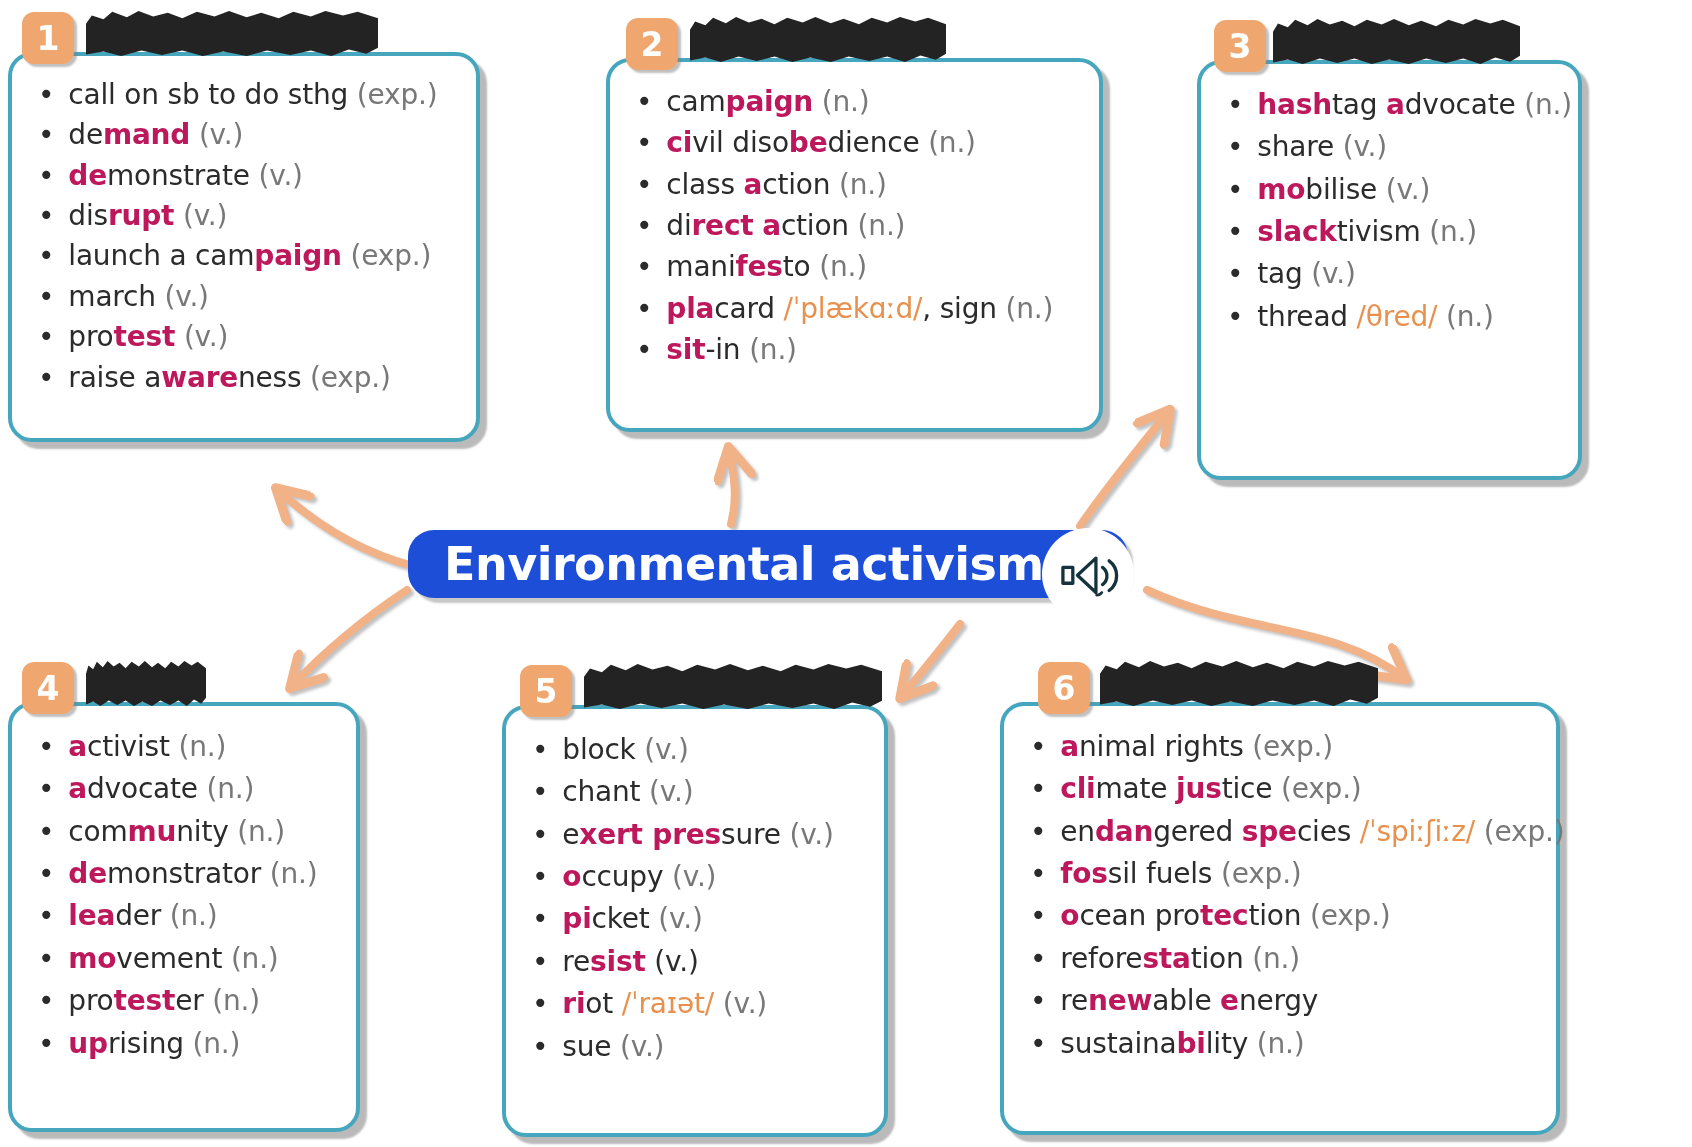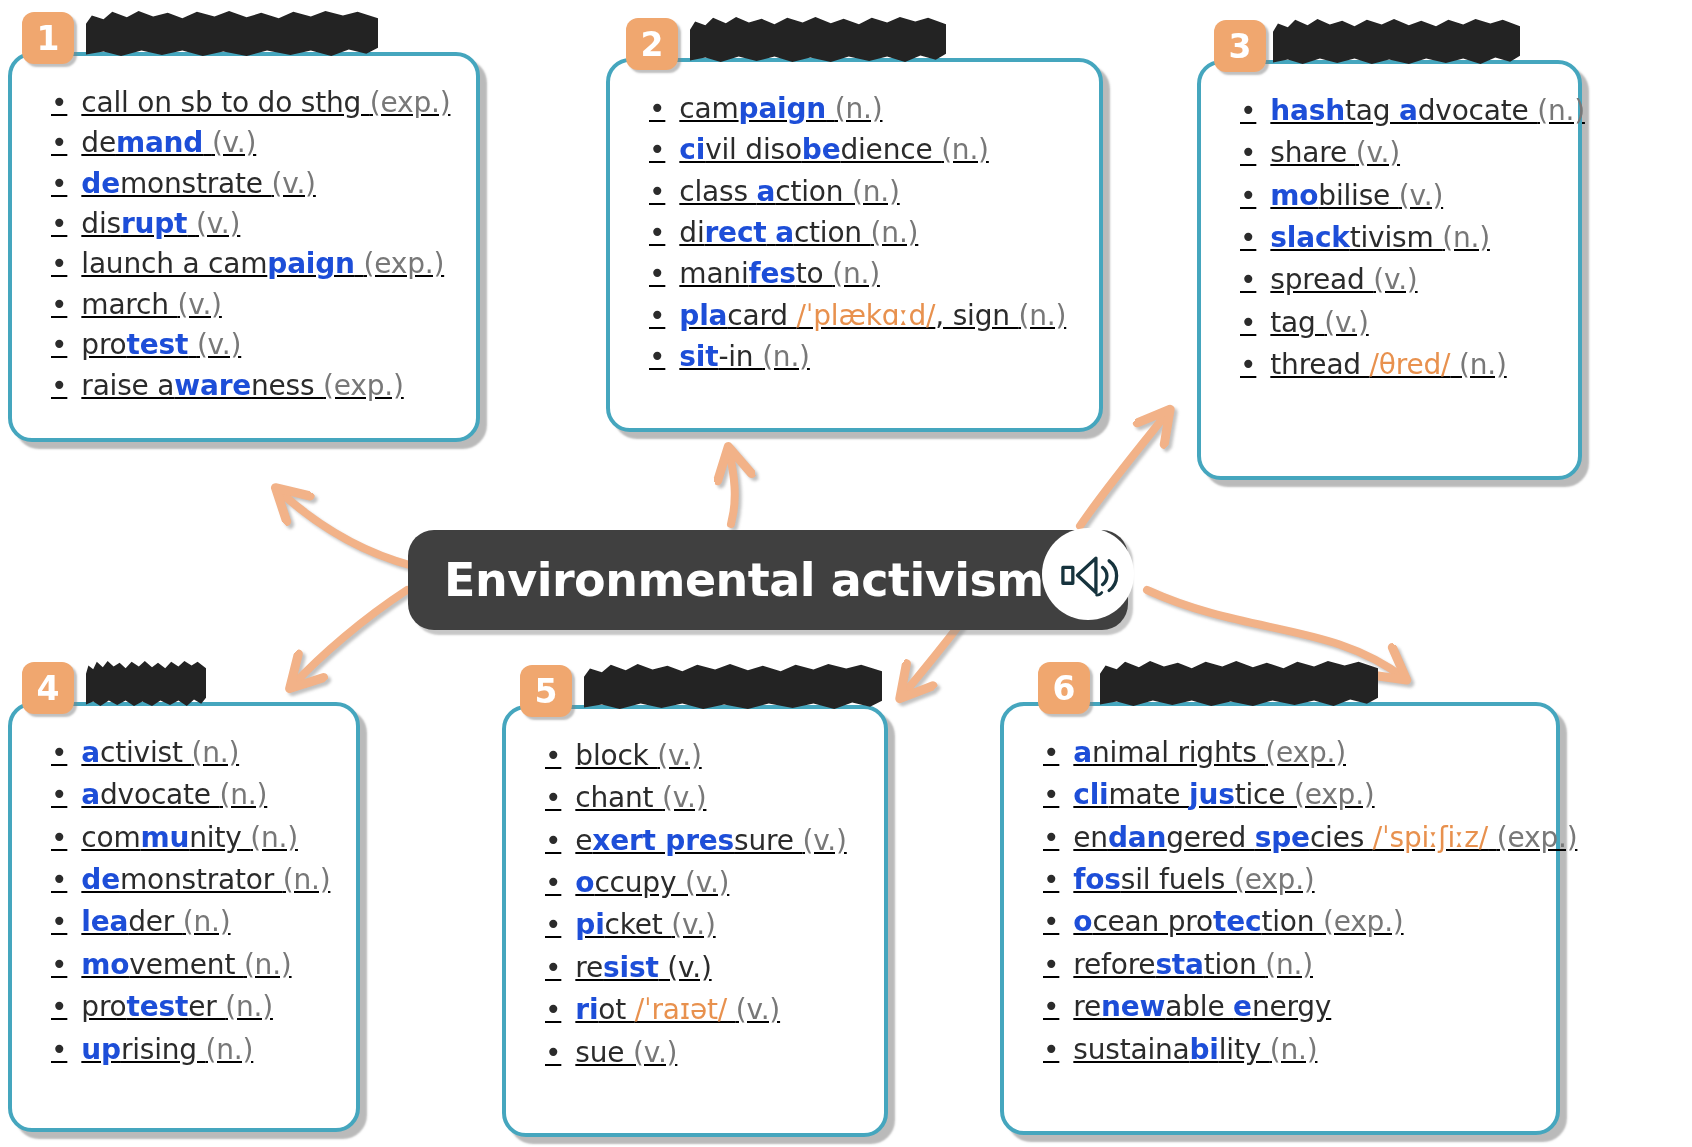--- a/index.html
+++ b/index.html
@@ -7,28 +7,28 @@
     position:relative;width:1692px;height:1147px;background:#ffffff;overflow:hidden;
     font-family:"DejaVu Sans", sans-serif;
   }
   
   .shell{position:absolute;z-index:2;}
   .vbox{
     background:#ffffff;border:4px solid #45a6be;border-radius:24px;
     box-shadow:7px 7px 2px rgba(130,130,130,.55);
     padding:14px 20px 16px 22px;box-sizing:border-box;width:100%;
   }
-  .vbox ul{list-style:none;margin:17px;padding:0;text-decoration:underline;}
+  .vbox ul{list-style:none;margin:4px;padding:0;}
   .vbox li{
     font-size:28px;line-height:1.12;margin:9px 0;white-space:nowrap;
     color:#2b2b2b;letter-spacing:-.2px;
   }
   .vbox li::before{content:"\2022";color:#2b2b2b;margin-right:14px;font-size:28px;}
   .seg-k{color:#2b2b2b;}
-  .seg-o{color:#1d4ed8;font-weight:700;}
+  .seg-o{color:#be185d;font-weight:700;}
   .seg-g{color:#787878;}
   .seg-p{color:#e8914e;text-align:right;}
   
   .badge{
     position:absolute;width:52px;height:52px;border-radius:12px;background:#f0a76f;
     color:#ffffff;font-weight:700;font-size:33px;display:flex;align-items:center;justify-content:center;
     box-shadow:3px 3px 2px rgba(130,130,130,.5);z-index:4;
   }
   
   .redact{
@@ -52,22 +52,22 @@
   .shell2 .badge{left:20px;} .shell3 .badge{left:17px;} .shell5 .badge{left:18px;} .shell6 .badge{left:38px;}
   .shell .redact{top:-42px;}
   .shell1 .redact{left:78px;width:292px;}
   .shell2 .redact{left:84px;width:256px;}
   .shell3 .redact{left:76px;width:247px;}
   .shell4 .redact{left:78px;width:120px;}
   .shell5 .redact{left:82px;width:298px;}
   .shell6 .redact{left:100px;width:278px;}
   
   .pill{
-    position:absolute;left:408px;top:530px;width:720px;height:100px;z-index:2;
-    background:#404040;border-radius:26px;display:flex;align-items:center;
+    position:absolute;left:408px;top:530px;width:720px;height:68px;z-index:2;
+    background:#1d4ed8;border-radius:26px;display:flex;align-items:center;
     box-shadow:5px 5px 2px rgba(130,130,130,.45);
   }
   .pill-title{
     color:#ffffff;font-weight:700;font-size:46px;letter-spacing:-.5px;
     padding-left:36px;white-space:nowrap;
   }
   .speaker-circle{
     position:absolute;left:1042px;top:528px;width:92px;height:92px;border-radius:50%;
     background:#ffffff;z-index:3;display:flex;align-items:center;justify-content:center;
   }
@@ -143,21 +143,20 @@
   </div>
   <div class="shell shell3">
     <div class="badge">3</div>
     <div class="redact"></div>
     <div class="vbox">
         <ul>
           <li><span class="seg-o">hash</span><span class="seg-k">tag </span><span class="seg-o">a</span><span class="seg-k">dvocate </span><span class="seg-g">(n.)</span></li>
           <li><span class="seg-k">share </span><span class="seg-g">(v.)</span></li>
           <li><span class="seg-o">mo</span><span class="seg-k">bilise </span><span class="seg-g">(v.)</span></li>
           <li><span class="seg-o">slack</span><span class="seg-k">tivism </span><span class="seg-g">(n.)</span></li>
-          <li><span class="seg-k">spread </span><span class="seg-g">(v.)</span></li>
           <li><span class="seg-k">tag </span><span class="seg-g">(v.)</span></li>
           <li><span class="seg-k">thread </span><span class="seg-p">/θred/</span><span class="seg-k"> </span><span class="seg-g">(n.)</span></li>
         </ul>
       </div>
   </div>
   <div class="shell shell4">
     <div class="badge">4</div>
     <div class="redact"></div>
     <div class="vbox">
         <ul>

